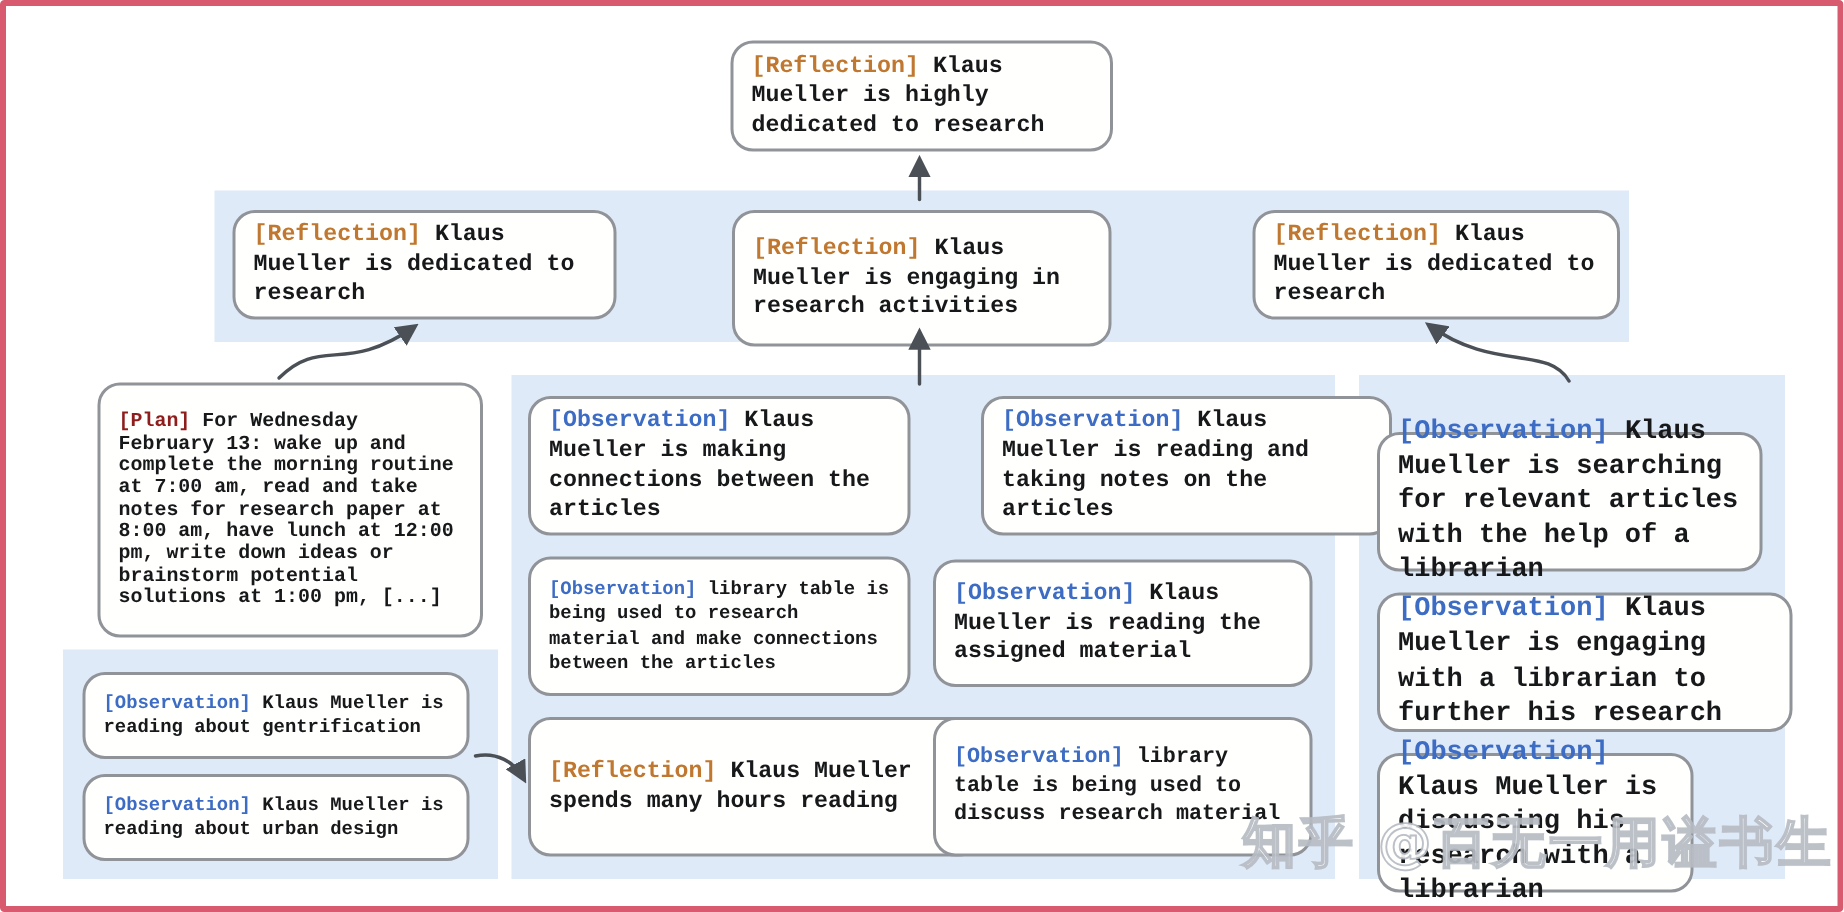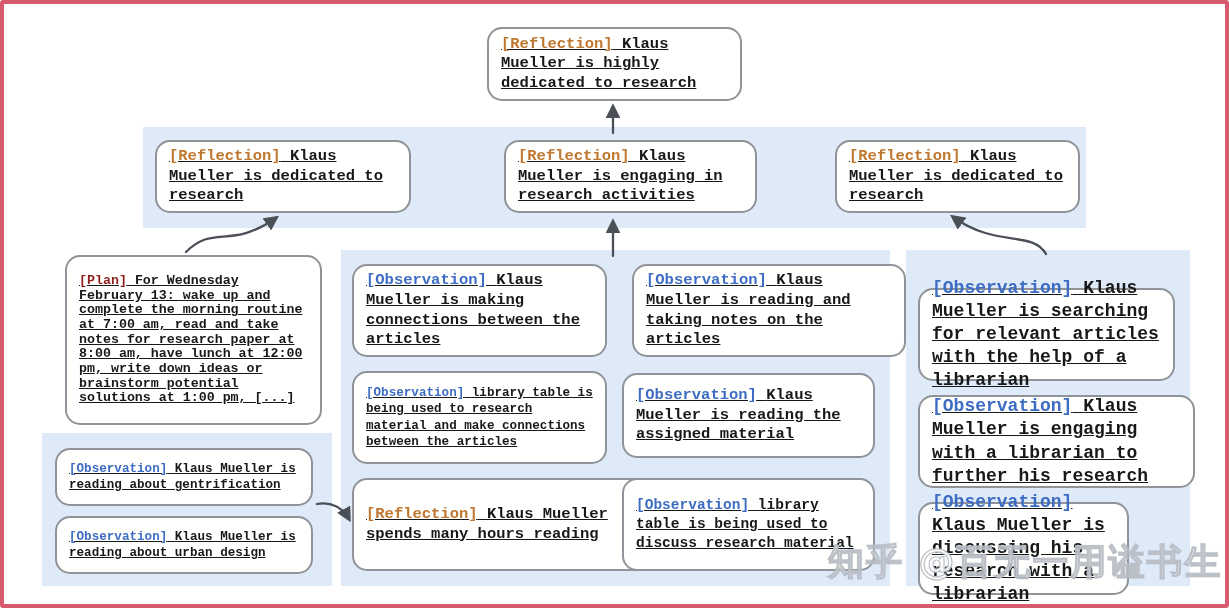--- a/index.html
+++ b/index.html
@@ -17,21 +17,21 @@
   }
   .node{
     position:absolute;background:#fffffe;
     border:2.5px solid var(--c-node-border,#909398);
     border-radius:15px;box-sizing:border-box;
     display:flex;align-items:center;
     padding:6px 12px;z-index:2;
     color:var(--c-node-text,#17181a);
     font-weight:bold;
   }
-  .node .txt{width:100%;text-decoration:underline;}
+  .node .txt{width:100%;}
   .tag{font-weight:bold;}
   .tag.reflection{color:var(--c-reflection-tag,#c0772f);}
   .tag.observation{color:var(--c-observation-tag,#3d6cc4);text-align:center;}
   .tag.plan{color:var(--c-plan-tag,#8e1d1d);}
   .t-lg{font-size:15.5px;line-height:1.27;}
   .t-md{font-size:18px;line-height:1.28;margin-top:24px;}
   .t-m2{font-size:14.5px;line-height:1.3;}
   .t-sm{font-size:13.3px;line-height:1.1;}
   .t-xs{font-size:12.6px;line-height:1.3;}
   svg.arrows{position:absolute;left:0;top:0;z-index:3;pointer-events:none;}
@@ -56,21 +56,21 @@
 <div class="band" style="left:341px;top:250px;width:549px;height:336px;"></div>
 <div class="band" style="left:906px;top:250px;width:284px;height:336px;"></div>
 
 <div class="node t-lg" style="left:487px;top:27px;width:255px;height:74px;">
   <div class="txt"><span class="tag reflection">[Reflection]</span> <span>Klaus Mueller is highly dedicated to research</span></div>
 </div>
 
 <div class="node t-lg" style="left:155px;top:140px;width:256px;height:73px;">
   <div class="txt"><span class="tag reflection">[Reflection]</span> <span>Klaus Mueller is dedicated to research</span></div>
 </div>
-<div class="node t-lg" style="left:504px;top:140px;width:253px;height:73px;">
+<div class="node t-lg" style="left:488px;top:140px;width:253px;height:91px;">
   <div class="txt"><span class="tag reflection">[Reflection]</span> <span>Klaus Mueller is engaging in research activities</span></div>
 </div>
 <div class="node t-lg" style="left:835px;top:140px;width:245px;height:73px;">
   <div class="txt"><span class="tag reflection">[Reflection]</span> <span>Klaus Mueller is dedicated to research</span></div>
 </div>
 
 <div class="node t-sm" style="left:65px;top:255px;width:257px;height:170px;">
   <div class="txt"><span class="tag plan">[Plan]</span> <span>For Wednesday February 13: wake up and complete the morning routine at 7:00 am, read and take notes for research paper at 8:00 am, have lunch at 12:00 pm, write down ideas or brainstorm potential solutions at 1:00 pm, [...]</span></div>
 </div>
 
@@ -84,21 +84,21 @@
 <div class="node t-lg" style="left:352px;top:264px;width:255px;height:93px;">
   <div class="txt"><span class="tag observation">[Observation]</span> <span>Klaus Mueller is making connections between the articles</span></div>
 </div>
 <div class="node t-xs" style="left:352px;top:371px;width:255px;height:93px;">
   <div class="txt"><span class="tag observation">[Observation]</span> <span>library table is being used to research material and make connections between the articles</span></div>
 </div>
 <div class="node t-lg" style="left:352px;top:478px;width:302px;height:93px;">
   <div class="txt"><span class="tag reflection">[Reflection]</span> <span>Klaus Mueller spends many hours reading</span></div>
 </div>
 
-<div class="node t-lg" style="left:632px;top:264px;width:274px;height:93px;">
+<div class="node t-lg" style="left:654px;top:264px;width:274px;height:93px;">
   <div class="txt"><span class="tag observation">[Observation]</span> <span>Klaus Mueller is reading and taking notes on the articles</span></div>
 </div>
 <div class="node t-lg" style="left:622px;top:373px;width:253px;height:85px;">
   <div class="txt"><span class="tag observation">[Observation]</span> <span>Klaus Mueller is reading the assigned material</span></div>
 </div>
 <div class="node t-m2" style="left:622px;top:478px;width:253px;height:93px;">
   <div class="txt"><span class="tag observation">[Observation]</span> <span>library table is being used to discuss research material</span></div>
 </div>
 
 <div class="node t-md" style="left:918px;top:264px;width:257px;height:93px;">

